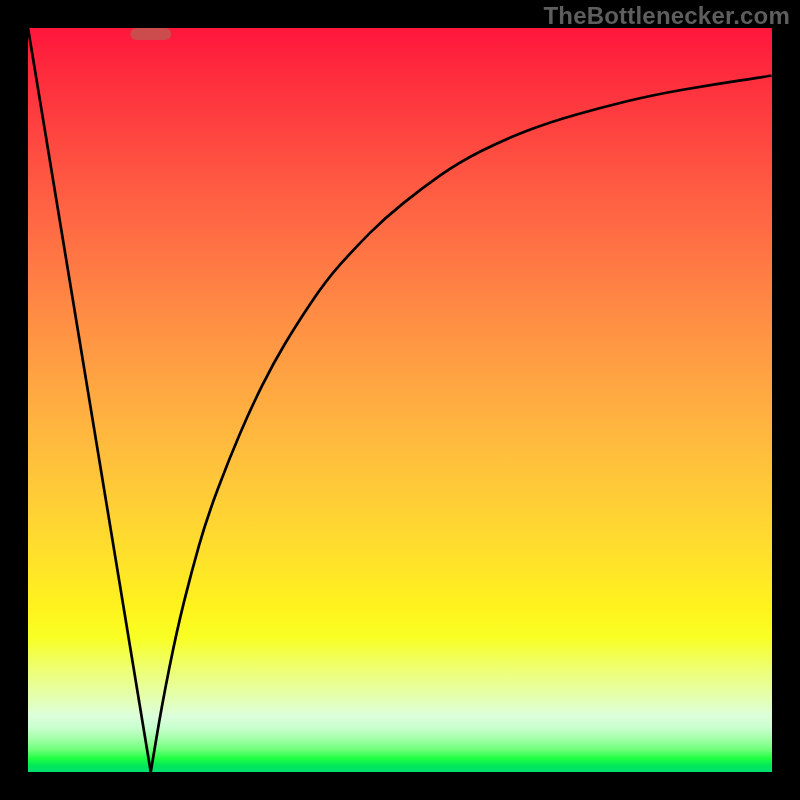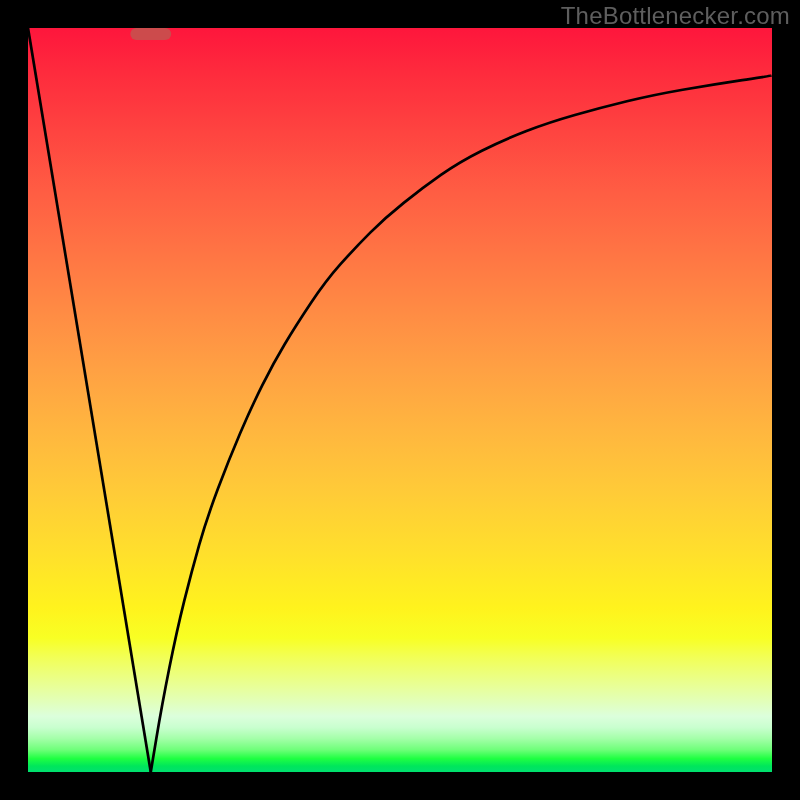--- a/index.html
+++ b/index.html
@@ -54,21 +54,21 @@
       #00e65b 99.2%,
       #00e070 100%
     );
   }
   .watermark {
     position: absolute;
     top: 2px;
     right: 10px;
     color: #5e5e5e;
     font-size: 24px;
-    font-weight: 400;
+    font-weight: 700;
     letter-spacing: 0.2px;
     pointer-events: none;
   }
   svg.curves, svg.marker {
     position: absolute;
     inset: 0;
     width: 100%;
     height: 100%;
     overflow: visible;
   }

